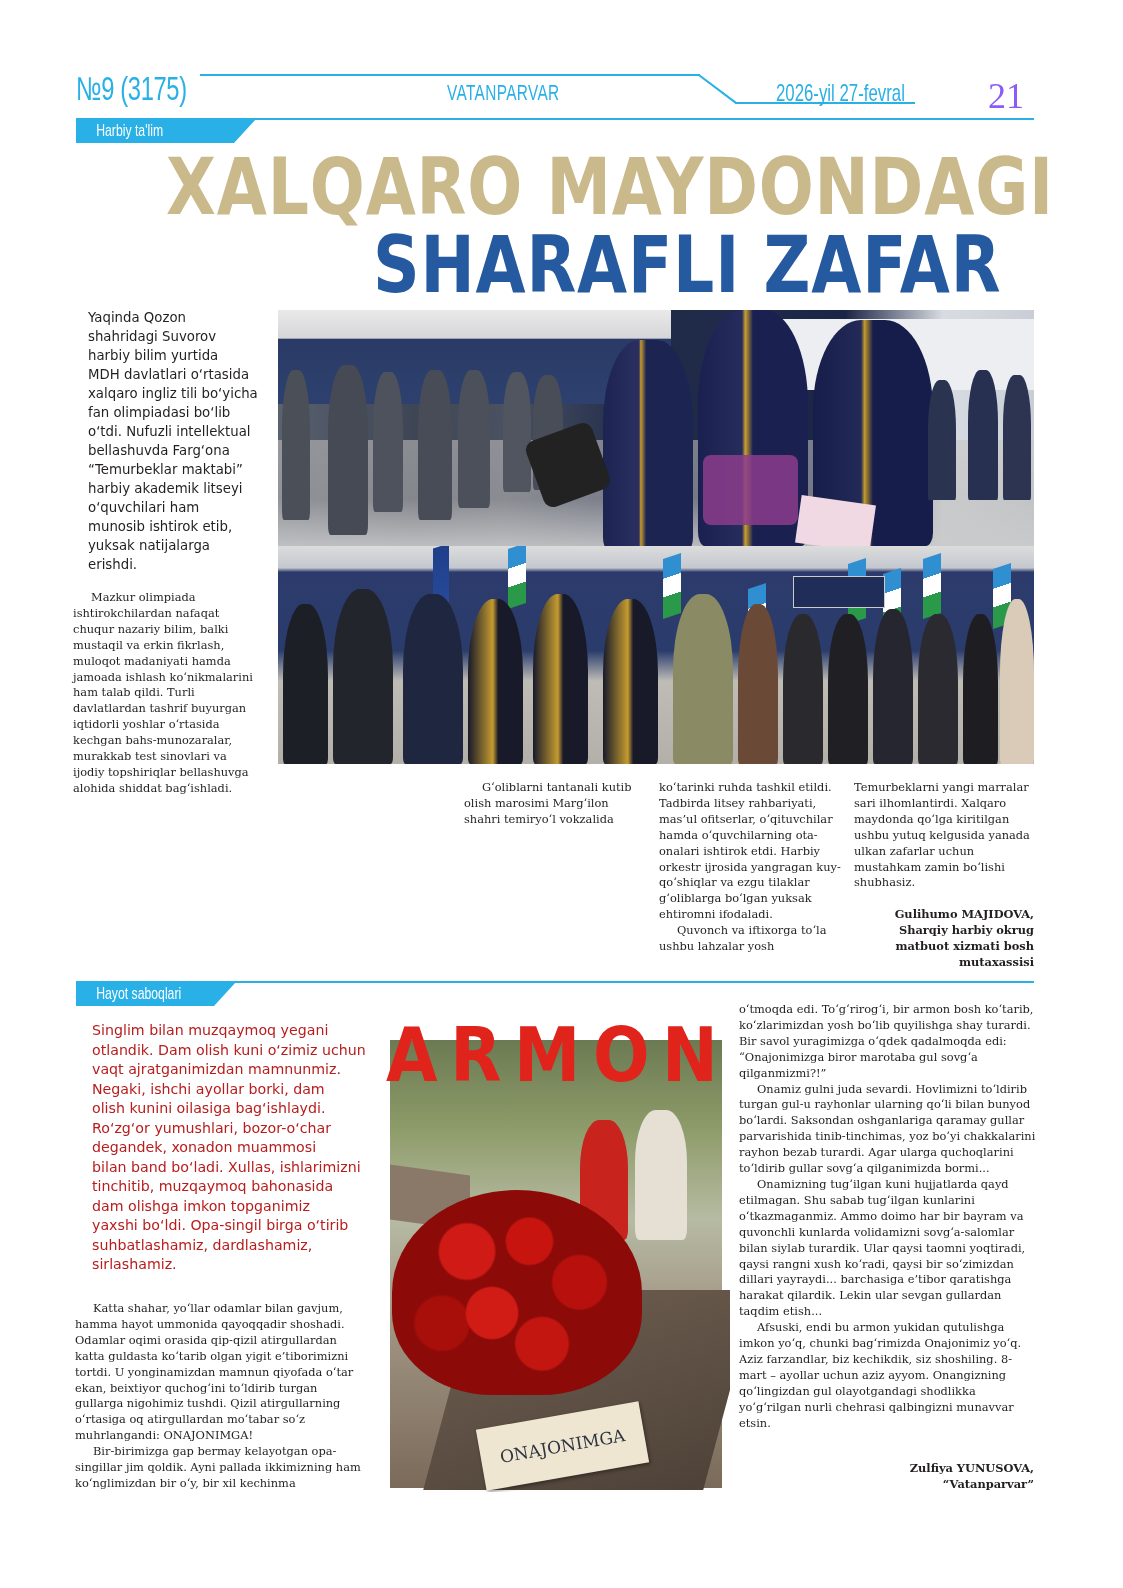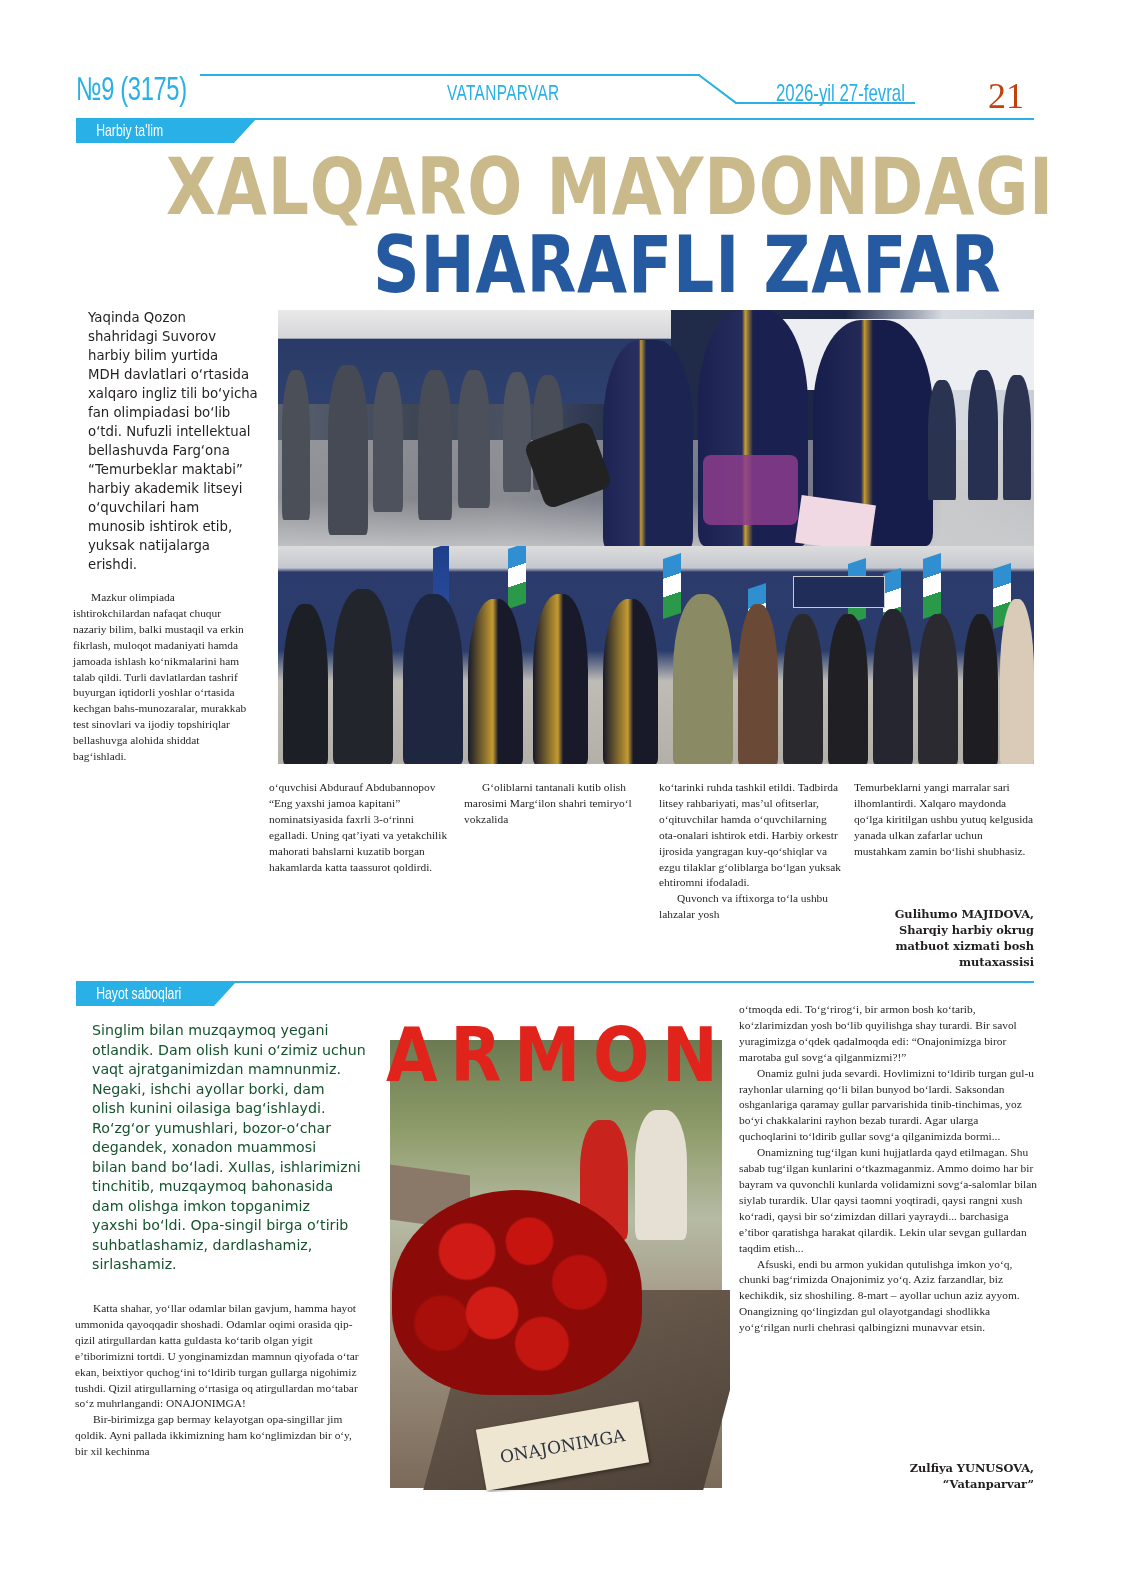--- a/index.html
+++ b/index.html
@@ -11,39 +11,39 @@
   .issue { left: 76px; top: 70px; font-family: "Liberation Sans", sans-serif; font-size: 33px;
            color: #29b0e6; letter-spacing: -0.5px; transform: scaleX(0.72); transform-origin: left top; }
   .masthead-line { left: 200px; top: 74px; width: 500px; height: 1.5px; background: #29b0e6; }
   .masthead-diag { left: 699px; top: 74px; width: 46px; height: 1.5px; background: #29b0e6;
                    transform-origin: left center; transform: rotate(37deg); }
   .masthead-line2 { left: 735px; top: 102px; width: 180px; height: 1.5px; background: #29b0e6; }
   .paper-name { left: 447px; top: 80px; font-family: "Liberation Sans", sans-serif; font-size: 22px; color: #29b0e6;
                 transform: scaleX(0.7); transform-origin: left top; letter-spacing: 0.5px; }
   .pub-date { left: 776px; top: 79px; font-family: "Liberation Sans", sans-serif; font-size: 24px; color: #29b0e6;
               transform: scaleX(0.7); transform-origin: left top; }
-  .page-num { left: 988px; top: 75px; font-family: "Liberation Serif", serif; font-size: 36px; color: #c2410c; }
+  .page-num { left: 988px; top: 75px; font-family: "Liberation Serif", serif; font-size: 36px; color: #8b5cf6; }
 
   
   .section-rule { height: 2px; background: #29b0e6; }
   .section-tab { height: 24px; background: #29b0e6; clip-path: polygon(0 0, 100% 0, calc(100% - 22px) 100%, 0 100%); }
   .section-tab span { display: inline-block; font-family: "Liberation Sans", sans-serif; font-size: 17px;
                       color: #fff; line-height: 24px; padding-left: 28px; transform: scaleX(0.72); transform-origin: left center; }
 
   
   .hl1 { left: 166px; top: 148px; font-family: "DejaVu Sans", sans-serif; font-weight: bold; font-size: 78px;
          color: #c9b98b; letter-spacing: 1px; transform: scaleX(0.83); transform-origin: left top; white-space: nowrap; line-height: 1; }
   .hl2 { left: 373px; top: 226px; font-family: "DejaVu Sans", sans-serif; font-weight: bold; font-size: 78px;
          color: #255aa0; letter-spacing: 1px; transform: scaleX(0.83); transform-origin: left top; white-space: nowrap; line-height: 1; }
 
   
   .lead { font-family: "DejaVu Sans", sans-serif; font-size: 13.3px; line-height: 19px; color: #231f20; }
-  .lead2 { font-family: "DejaVu Sans", sans-serif; font-size: 14.2px; line-height: 19.5px; color: #14532d; }
+  .lead2 { font-family: "DejaVu Sans", sans-serif; font-size: 14.2px; line-height: 19.5px; color: #b91c1c; }
   .col { font-family: "DejaVu Serif", serif; font-size: 11.4px; line-height: 15.9px; color: #231f20; }
-  .col p { margin: 0; text-indent: 18px; font-family: Liberation Serif, serif; }
+  .col p { margin: 0; text-indent: 18px; }
   .col p.noind { text-indent: 0; }
   .byline { font-family: "DejaVu Serif", serif; font-weight: bold; font-size: 11.4px; line-height: 16px; text-align: right; }
 
   
   .photo { overflow: hidden; }
   .photo-top { background:
       linear-gradient(180deg, rgba(255,255,255,0) 0%, rgba(255,255,255,0) 80%, rgba(230,235,242,0.8) 100%),
       linear-gradient(90deg, #5a6270 0%, #3e4656 18%, #4a5262 30%, #1f2a48 48%, #202a4a 60%, #1a2444 75%, #d8dce2 88%, #c9ced6 100%); }
   .photo-top .platform { position: absolute; left: 0; right: 0; bottom: 0; height: 45%;
       background: linear-gradient(180deg, #c7c5c3 0%, #b5b3b1 100%); opacity: .55; }
@@ -162,21 +162,20 @@
     <div class="person" style="left:595px; width:40px; height:155px; background:#262630;"></div>
     <div class="person" style="left:640px; width:40px; height:150px; background:#2a2a30;"></div>
     <div class="person" style="left:685px; width:35px; height:150px; background:#1e1e22;"></div>
     <div class="person" style="left:722px; width:34px; height:165px; background:#d9cbb8;"></div>
   </div>
 
   <div class="abs col" style="left:73px; top:590px; width:180px;">
     <p>Mazkur olimpiada ishtirokchilardan nafaqat chuqur nazariy bilim, balki mustaqil va erkin fikrlash, muloqot madaniyati hamda jamoada ishlash ko‘nikmalarini ham talab qildi. Turli davlatlardan tashrif buyurgan iqtidorli yoshlar o‘rtasida kechgan bahs-munozaralar, murakkab test sinovlari va ijodiy topshiriqlar bellashuvga alohida shiddat bag‘ishladi.</p>
   </div>
   <div class="abs col" style="left:269px; top:780px; width:180px;">
-    <p class="noind">o‘quvchisi Abdurauf Abdubannopov “Eng yaxshi jamoa kapitani” nominatsiyasida faxrli 3-o‘rinni egalladi. Uning qat’iyati va yetakchilik mahorati bahslarni kuzatib borgan hakamlarda katta taassurot qoldirdi.</p>
   </div>
   <div class="abs col" style="left:464px; top:780px; width:182px;">
     <p>G‘oliblarni tantanali kutib olish marosimi Marg‘ilon shahri temiryo‘l vokzalida</p>
   </div>
   <div class="abs col" style="left:659px; top:780px; width:185px;">
     <p class="noind">ko‘tarinki ruhda tashkil etildi. Tadbirda litsey rahbariyati, mas’ul ofitserlar, o‘qituvchilar hamda o‘quvchilarning ota-onalari ishtirok etdi. Harbiy orkestr ijrosida yangragan kuy-qo‘shiqlar va ezgu tilaklar g‘oliblarga bo‘lgan yuksak ehtiromni ifodaladi.</p>
     <p>Quvonch va iftixorga to‘la ushbu lahzalar yosh</p>
   </div>
   <div class="abs col" style="left:854px; top:780px; width:180px;">
     <p class="noind">Temurbeklarni yangi marralar sari ilhomlantirdi. Xalqaro maydonda qo‘lga kiritilgan ushbu yutuq kelgusida yanada ulkan zafarlar uchun mustahkam zamin bo‘lishi shubhasiz.</p>

